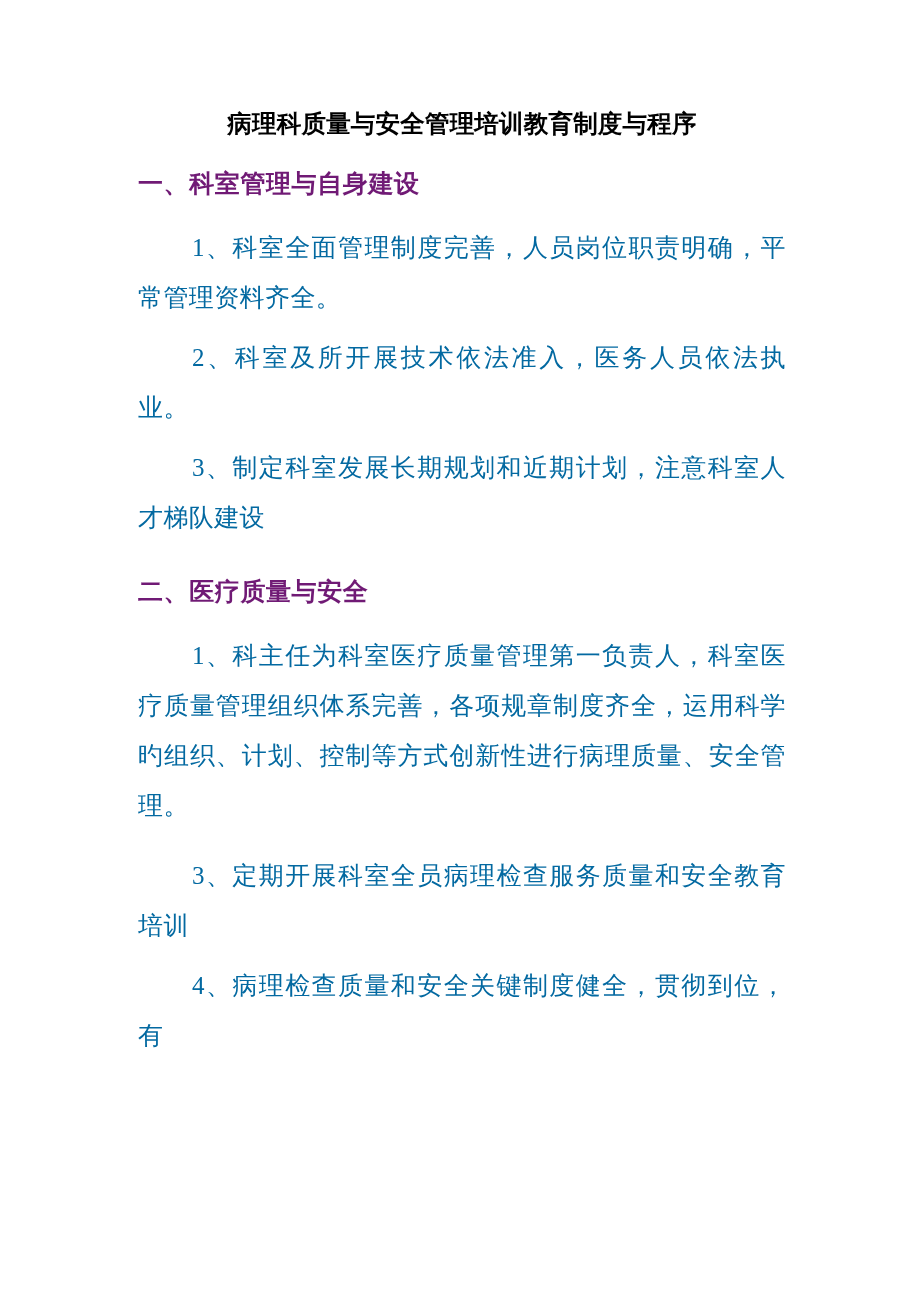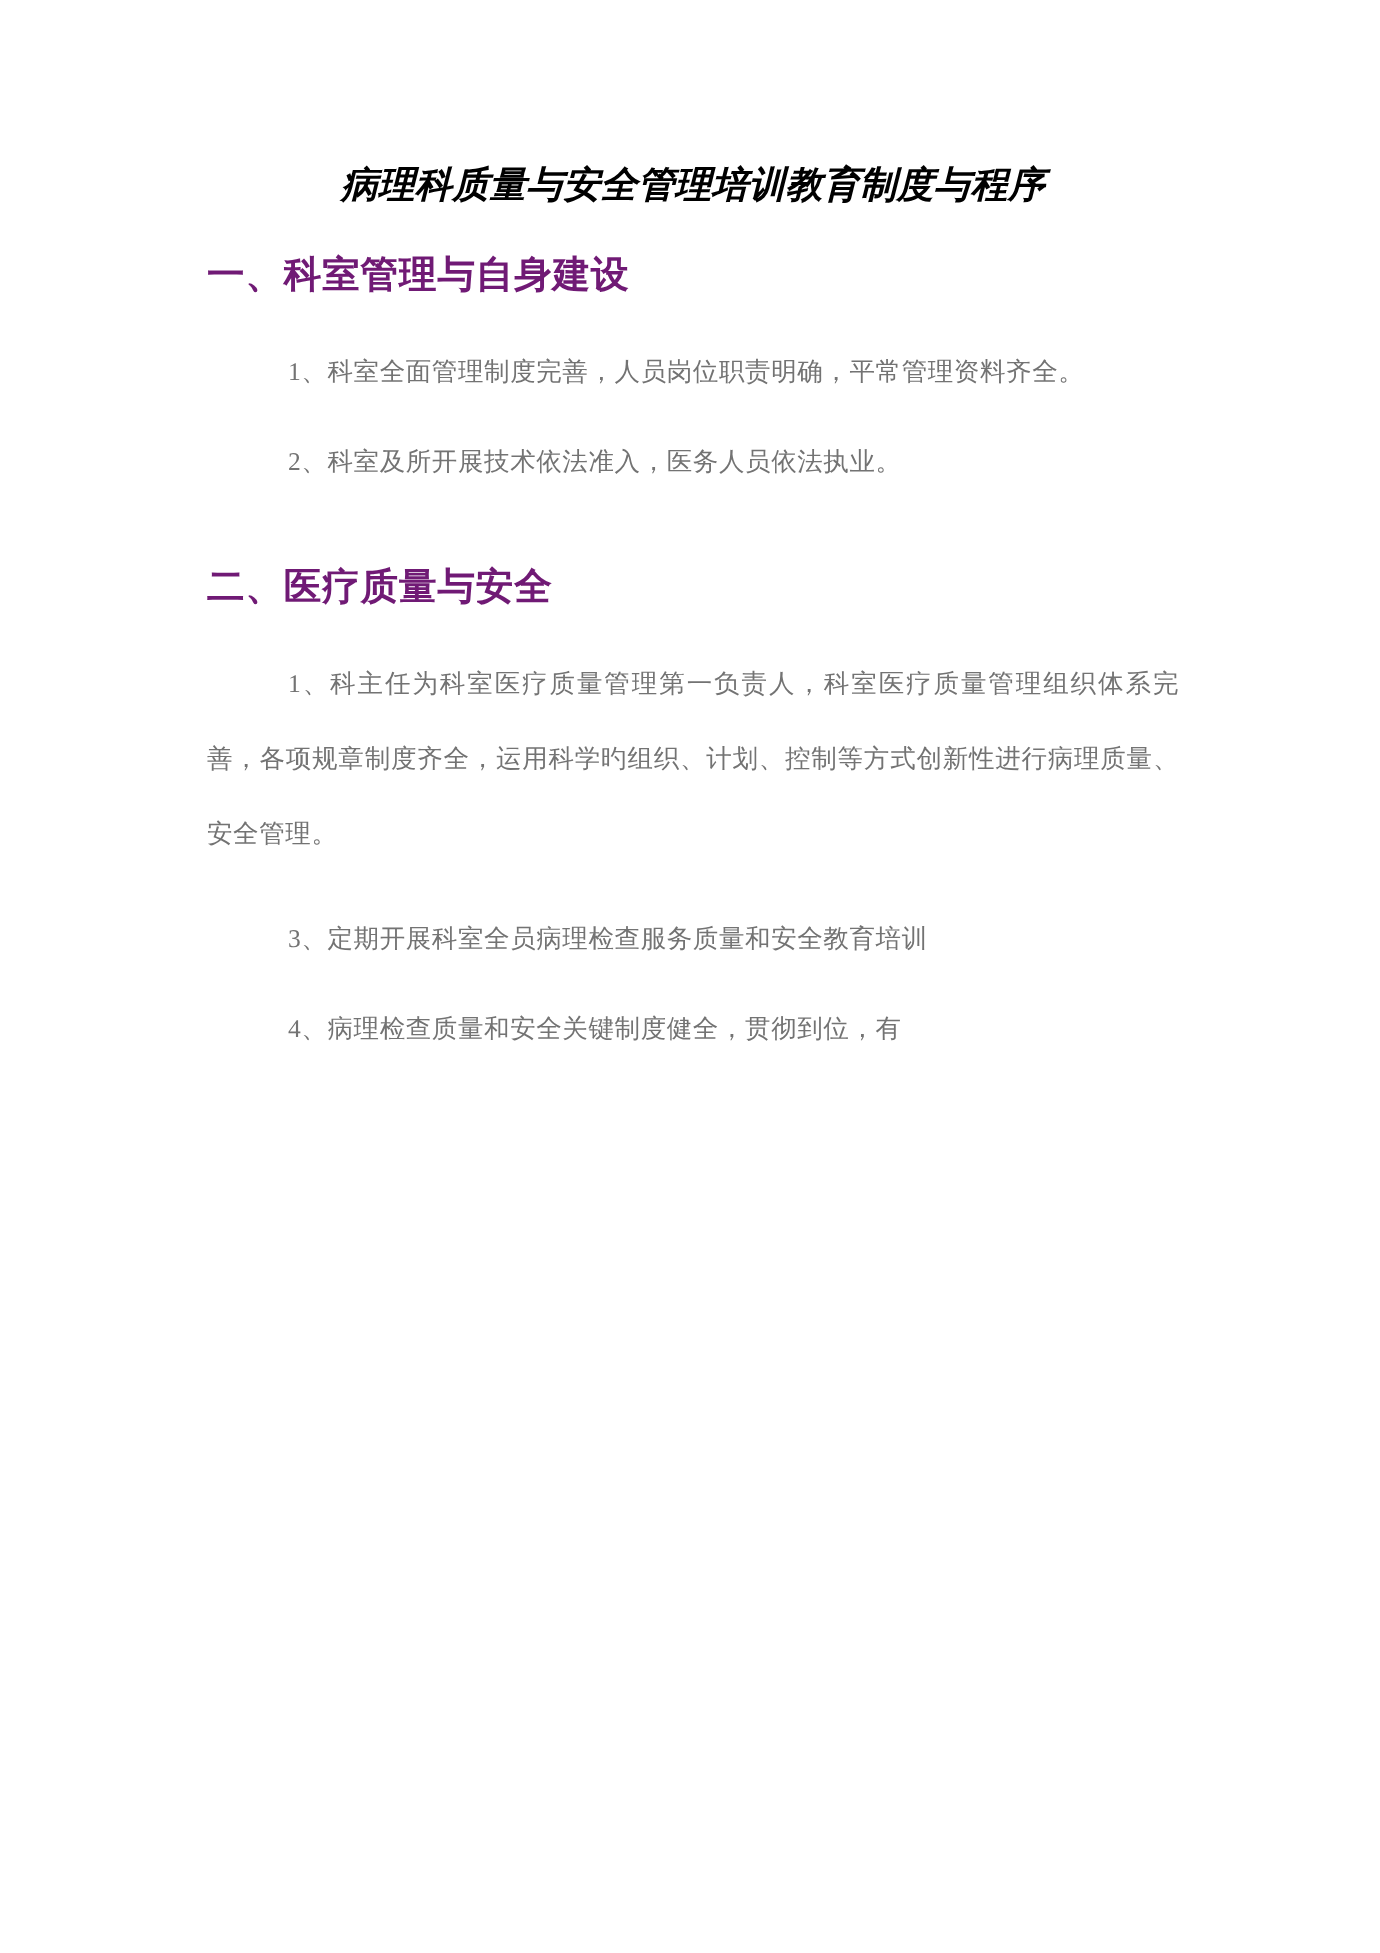--- a/index.html
+++ b/index.html
@@ -29,39 +29,38 @@
   .doc-title {
     font-family: "Liberation Sans", "DejaVu Sans", sans-serif;
     font-weight: bold;
     font-size: 24.5px;
     line-height: 1;
     color: #000000;
     text-align: center;
     margin: 0;
     padding-top: 112px;
     letter-spacing: 0.2px;
-    font-style: italic;
   }
 
   .section-heading {
     font-family: "Liberation Serif", "DejaVu Serif", serif;
     font-size: 25px;
     line-height: 50px;
     color: #701a75;
     margin: 0;
     text-align: left;
     letter-spacing: 0.6px;
     white-space: nowrap;
   }
 
   .para {
     font-family: "Liberation Serif", "DejaVu Serif", serif;
-    font-size: 17px;
+    font-size: 25px;
     line-height: 50px;
-    color: #737373;
+    color: #0369a1;
     margin: 0;
     text-align: justify;
     text-align-last: left;
     text-justify: inter-character;
     text-indent: 54px;
     letter-spacing: 0.4px;
     word-break: break-all;
   }
 
   
@@ -88,20 +87,21 @@
     <div class="spacer gap-sec1-to-p1"></div>
 
     <p class="para">1、科室全面管理制度完善，人员岗位职责明确，平常管理资料齐全。</p>
 
     <div class="spacer gap-para"></div>
 
     <p class="para">2、科室及所开展技术依法准入，医务人员依法执业。</p>
 
     <div class="spacer gap-para"></div>
 
+    <p class="para">3、制定科室发展长期规划和近期计划，注意科室人才梯队建设</p>
 
     <div class="spacer gap-para"></div>
 
 
     <div class="spacer gap-before-sec2"></div>
 
     <h2 class="section-heading">二、医疗质量与安全</h2>
 
     <div class="spacer gap-sec2-to-p1"></div>
 

